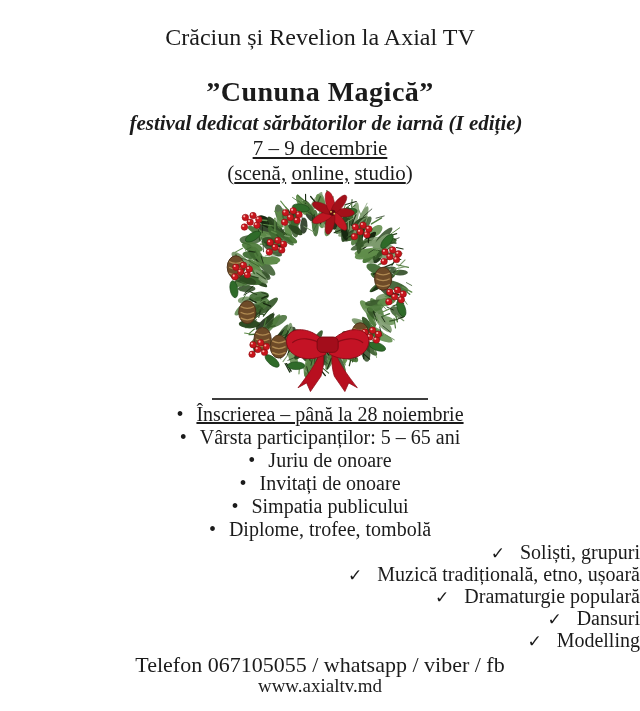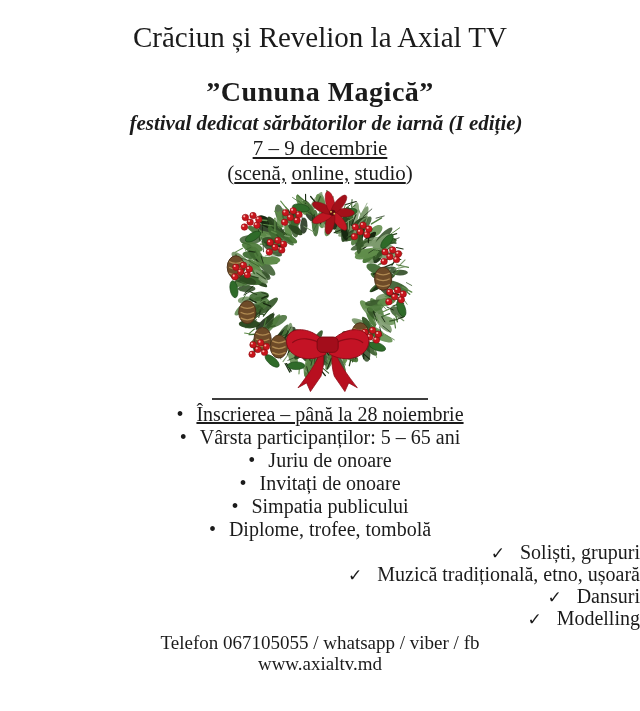--- a/index.html
+++ b/index.html
@@ -2,34 +2,34 @@
 <html><head>
 <meta charset="utf-8">
 <title>Flyer</title>
 <style>
   html,body{margin:0;padding:0;}
   body{
     width:640px;height:711px;overflow:hidden;background:#ffffff;color:#1b1b1b;
     font-family:"Liberation Serif","DejaVu Serif",serif;
   }
   .page{padding-top:24px;text-align:center;}
-  .h1{font-size:29px;line-height:26px;font-weight:400;margin:0 0 26px 0;}
+  .h1{font-size:24px;line-height:26px;font-weight:400;margin:0 0 26px 0;}
   .title{font-size:28px;line-height:32px;font-weight:700;margin:0 0 4px 0;letter-spacing:.5px;}
   .subtitle{font-size:21px;line-height:23px;font-weight:700;font-style:italic;margin:0 0 2px 0;padding-left:12px;}
   .dates{font-size:21px;line-height:22px;margin:0 0 3px 0;text-align:center;}
   .venue{font-size:21px;line-height:22px;margin:0;}
   .u{text-decoration:underline;}
   .wreath{height:220px;line-height:0;margin:0;}
   .sep{width:216px;margin:-6px auto 3px auto;border-top:2px solid #3d3d3d;height:0;}
   .bullets{font-size:20px;line-height:23px;}
   .brow{white-space:nowrap;}
   .b{display:inline-block;margin-right:13px;}
   .checks{margin:1px 0 0 0;padding-left:36px;text-align:right;font-size:20px;line-height:21px;}
   .ck{font-family:"DejaVu Sans",sans-serif;font-size:17px;margin-right:15px;}
-  .footer{margin-top:2px;font-size:19px;line-height:22px;}
+  .footer{margin-top:2px;font-size:22px;line-height:22px;}
   .site{font-size:19px;line-height:20px;}
 </style>
 </head>
 <body>
 
 <div class="page">
 
   <div class="h1">Crăciun și Revelion la Axial TV</div>
 
   <div class="title">”Cununa Magică”</div>
@@ -647,20 +647,21 @@
     <div class="brow"><span class="b">•</span><span>Vârsta participanților: 5 – 65 ani</span></div>
     <div class="brow"><span class="b">•</span><span>Juriu de onoare</span></div>
     <div class="brow"><span class="b">•</span><span>Invitați de onoare</span></div>
     <div class="brow"><span class="b">•</span><span>Simpatia publicului</span></div>
     <div class="brow"><span class="b">•</span><span>Diplome, trofee, tombolă</span></div>
   </div>
 
   <div class="checks">
     <div><span class="ck">✓</span><span>Soliști, grupuri</span></div>
     <div><span class="ck">✓</span><span>Muzică tradițională, etno, ușoară</span></div>
+    <div><span class="ck">✓</span><span>Dramaturgie populară</span></div>
     <div><span class="ck">✓</span><span>Dansuri</span></div>
     <div><span class="ck">✓</span><span>Modelling</span></div>
   </div>
 
   <div class="footer">Telefon 067105055 / whatsapp / viber / fb</div>
   <div class="site">www.axialtv.md</div>
 
 </div>
 
 </body></html>

